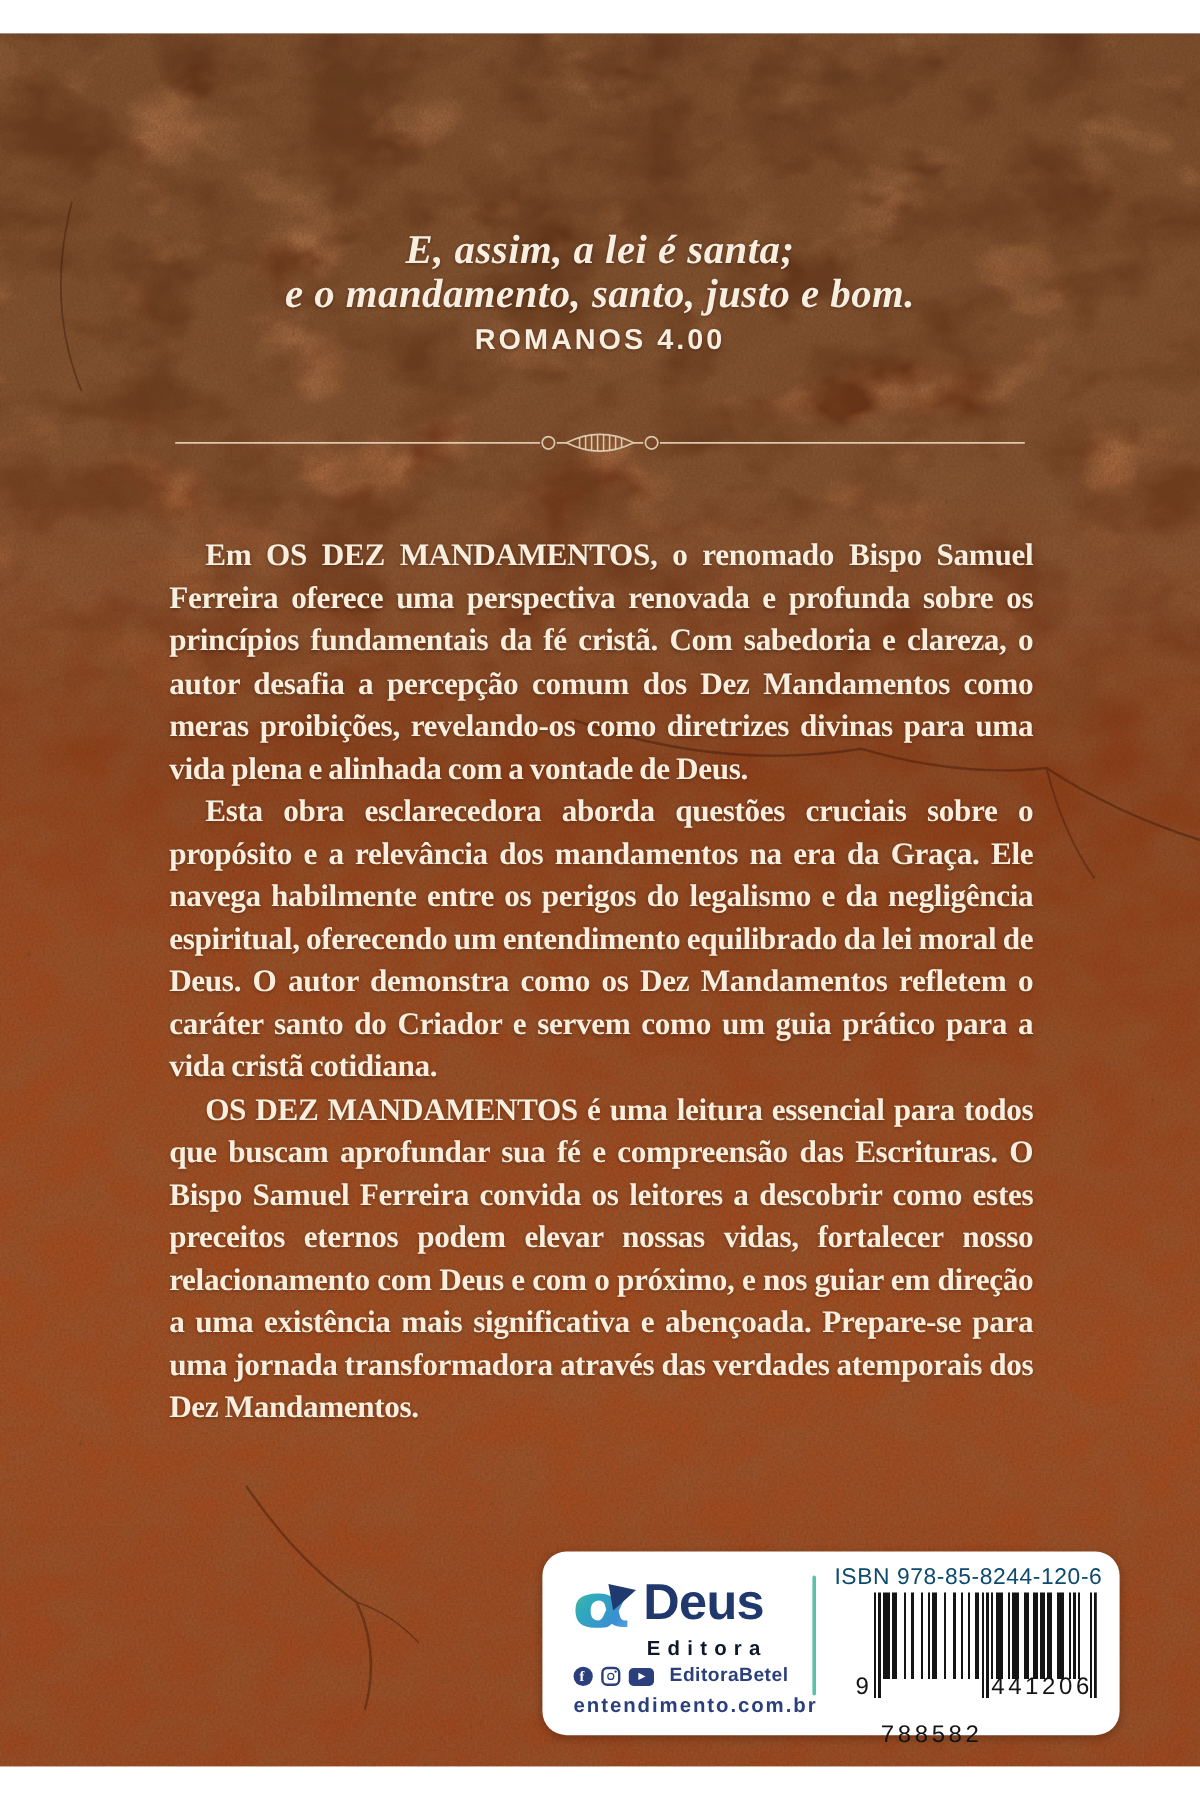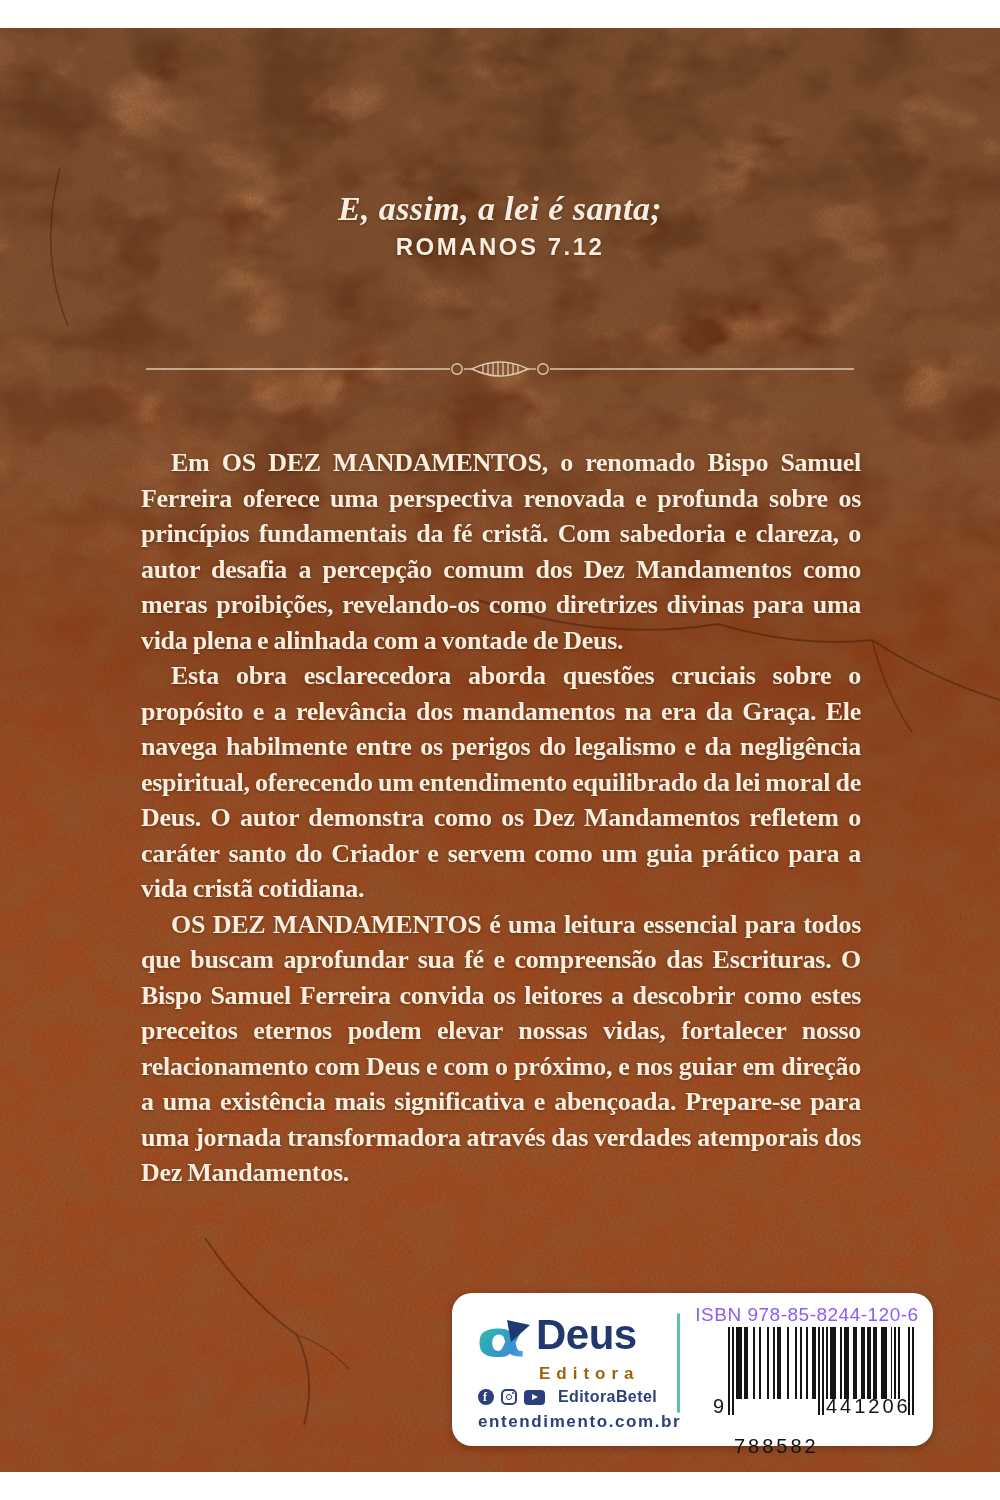--- a/index.html
+++ b/index.html
@@ -38,42 +38,42 @@
             text-shadow:0 1px 3px rgba(40,12,2,.42);}
   .synopsis p{margin:0;text-indent:30px;}
 
   
   .pubbox{position:absolute;left:452px;top:1265px;width:481px;height:153px;
           background:#ffffff;border-radius:20px;box-shadow:0 2px 8px rgba(30,10,2,.30);}
   .alpha-icon{position:absolute;left:24px;top:25px;width:58px;height:46px;}
   .betel-name{position:absolute;left:84px;top:20px;font-family:"Liberation Sans",sans-serif;
           font-weight:bold;font-size:42px;line-height:44px;color:#21386f;letter-spacing:-.5px;}
   .betel-tagline{position:absolute;left:87px;top:71px;font-family:"Liberation Sans",sans-serif;
-          font-weight:bold;font-size:17px;color:#a16207;letter-spacing:6px;}
+          font-weight:bold;font-size:17px;color:#0f172a;letter-spacing:6px;}
   .social-row{position:absolute;left:26px;top:95px;display:flex;align-items:center;gap:7px;}
   .icon-fb{width:16px;height:16px;border-radius:50%;background:#2a3f7c;position:relative;}
   .icon-fb::after{content:"f";position:absolute;left:5px;top:1px;color:#fff;
           font:bold 12px "Liberation Serif",serif;}
   .icon-ig{width:12px;height:12px;border:2px solid #2a3f7c;border-radius:5px;position:relative;}
   .icon-ig::before{content:"";position:absolute;left:2.5px;top:2.5px;width:4px;height:4px;
           border:1.5px solid #2a3f7c;border-radius:50%;}
   .icon-ig::after{content:"";position:absolute;right:1px;top:1px;width:2px;height:2px;
           background:#2a3f7c;border-radius:50%;}
   .icon-yt{width:21px;height:15px;background:#2a3f7c;border-radius:4px;position:relative;}
   .icon-yt::after{content:"";position:absolute;left:8px;top:4px;
           border-left:6px solid #fff;border-top:3.5px solid transparent;
           border-bottom:3.5px solid transparent;}
   .social-handle{margin-left:6px;font-family:"Liberation Sans",sans-serif;font-weight:bold;
           font-size:16px;color:#2a3f7c;letter-spacing:.4px;text-align:center;}
   .website{position:absolute;left:26px;top:119px;font-family:"Liberation Sans",sans-serif;
           font-weight:bold;font-size:17px;color:#2a3f7c;letter-spacing:1.6px;}
   .teal-rule{position:absolute;left:225px;top:20px;width:3px;height:100px;
           background:#5ac2ab;border-radius:2px;}
   .isbn-label{position:absolute;left:230px;top:11px;width:250px;text-align:center;
-          font-family:"Liberation Sans",sans-serif;font-size:19px;color:#8b5cf6;
+          font-family:"Liberation Sans",sans-serif;font-size:19px;color:#0c4a6e;
           letter-spacing:.5px;}
   .barcode-svg{position:absolute;left:276px;top:34px;width:186px;height:88px;fill:#141414;
           shape-rendering:crispEdges;}
   .bc-digit{position:absolute;font-family:"Liberation Sans",sans-serif;font-size:20px;
           line-height:18px;color:#141414;top:104px;}
   .bc-lead{left:248px;width:24px;text-align:right;}
   .bc-g1{left:282px;width:82px;text-align:center;letter-spacing:3px;margin-top:40px;}
   .bc-g2{left:374px;width:82px;text-align:center;letter-spacing:3px;}
 </style>
 </head>
@@ -122,21 +122,22 @@
         <path d="M478 572 Q600 615 718 596 Q800 620 872 612 Q930 650 1000 672" stroke-width="2"></path>
         <path d="M872 612 q14 55 40 92" stroke-width="1.5"></path>
         <path d="M205 1210 q42 62 92 97 q20 42 7 90" stroke-width="2"></path>
         <path d="M297 1307 q30 10 52 34" stroke-width="1.3"></path>
         <path d="M60 140 q-22 85 8 158" stroke-width="1.5"></path>
       </g>
     </svg>
 
     <div class="epigraph">
       <div class="line">E, assim, a lei é santa;</div>
-      <div class="ref">ROMANOS 7.12</div>
+      <div class="line">e o mandamento, santo, justo e bom.</div>
+      <div class="ref">ROMANOS 4.00</div>
     </div>
 
     <div class="divider">
       <svg viewBox="0 0 710 26" aria-hidden="true">
         <defs>
             <clipPath id="eyeClip">
               <path d="M327 13 Q355 -1 383 13 Q355 27 327 13 Z"></path>
             </clipPath>
           </defs>
         <g stroke="#e6d2ba" fill="none" stroke-width="1.4">

